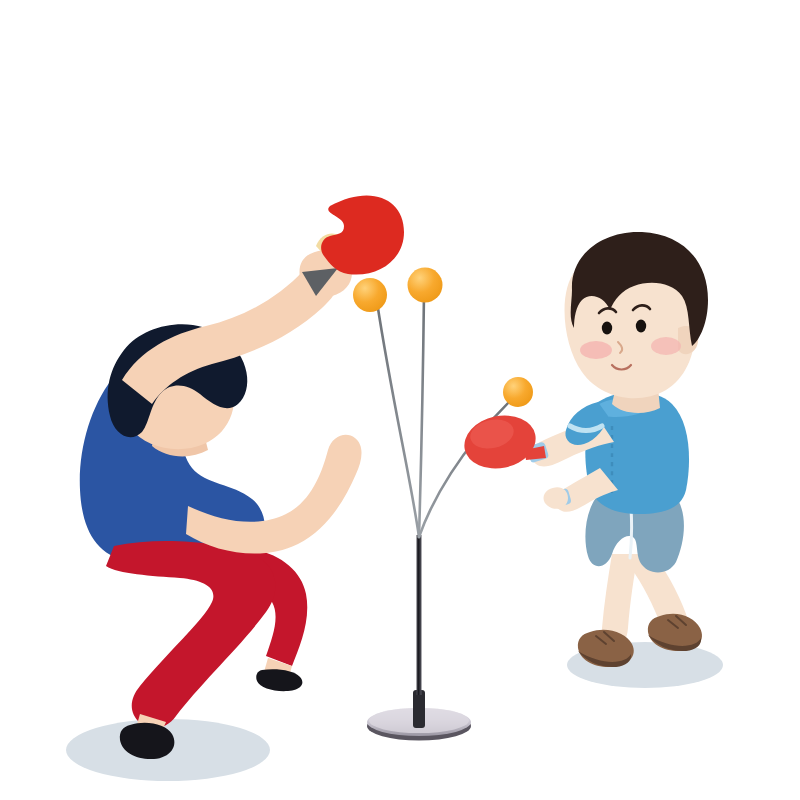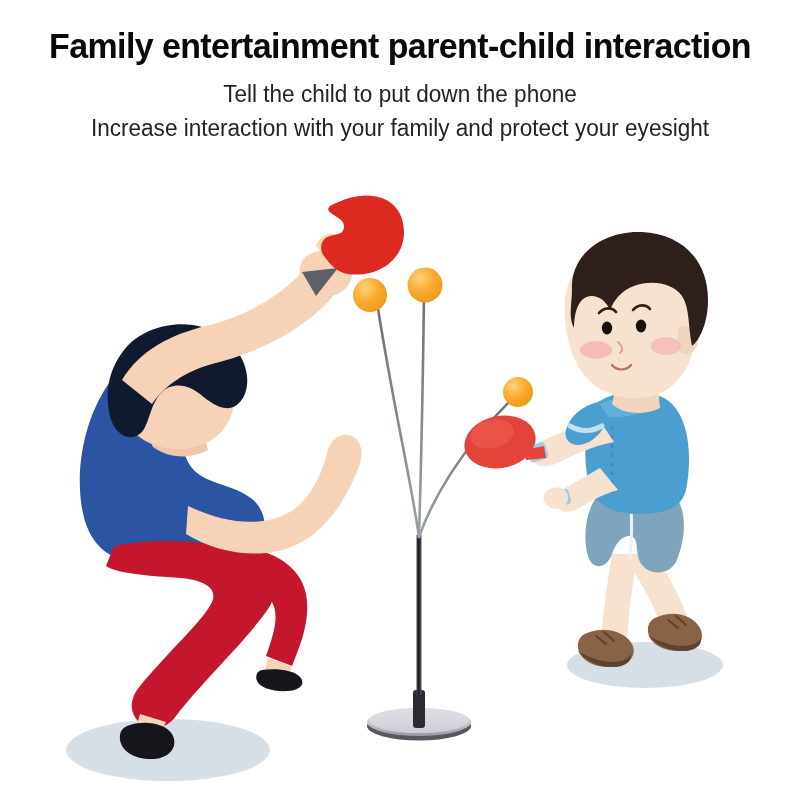--- a/index.html
+++ b/index.html
@@ -60,25 +60,20 @@
     width: 800px;
     height: 650px;
   }
   #scene svg { display: block; }
 </style>
 </head>
 <body>
 
 <div id="poster">
 
-  <div class="text-block">
-    <h1 class="headline">Family entertainment parent-child interaction</h1>
-    <p class="subline first">Tell the child to put down the phone</p>
-    <p class="subline">Increase interaction with your family and protect your eyesight</p>
-  </div>
 
   <div id="scene">
     <svg width="800" height="650" viewBox="0 0 800 650" xmlns="http://www.w3.org/2000/svg">
       <defs>
         <linearGradient id="baseGrad" x1="0" y1="0" x2="0" y2="1">
           <stop offset="0%" stop-color="#e6e3ea"></stop>
           <stop offset="45%" stop-color="#cfcbd6"></stop>
           <stop offset="100%" stop-color="#9b97a3"></stop>
         </linearGradient>
         <linearGradient id="poleGrad" x1="0" y1="0" x2="1" y2="0">

